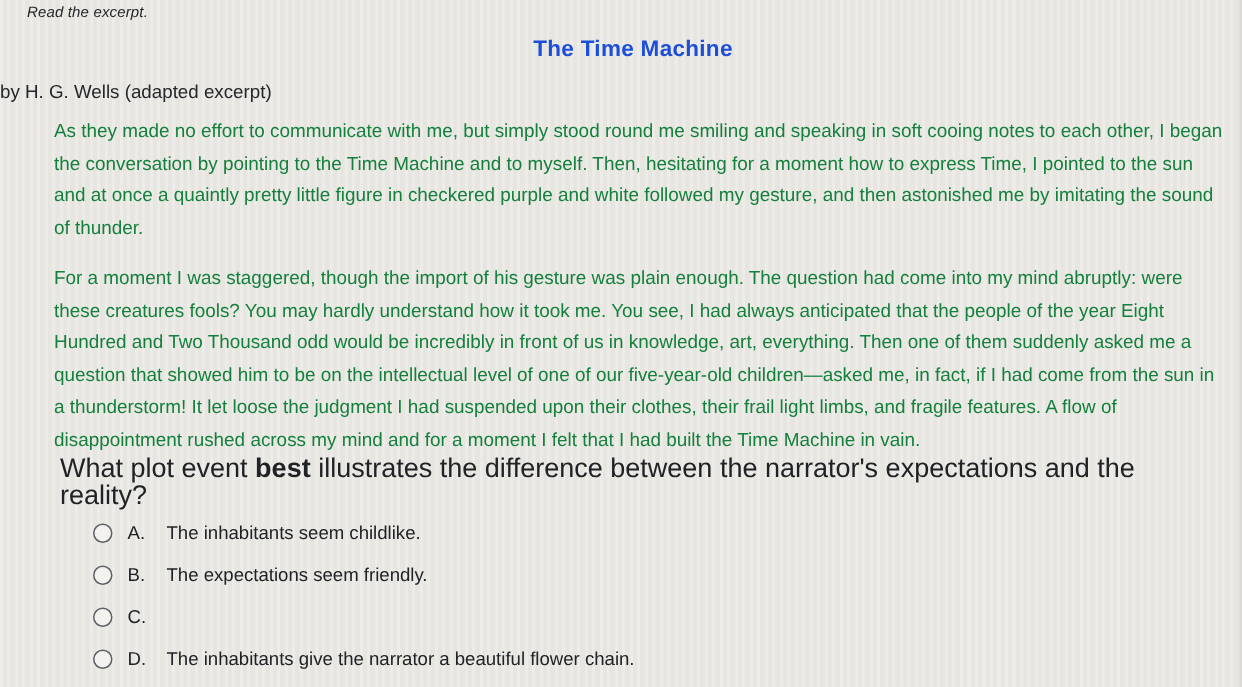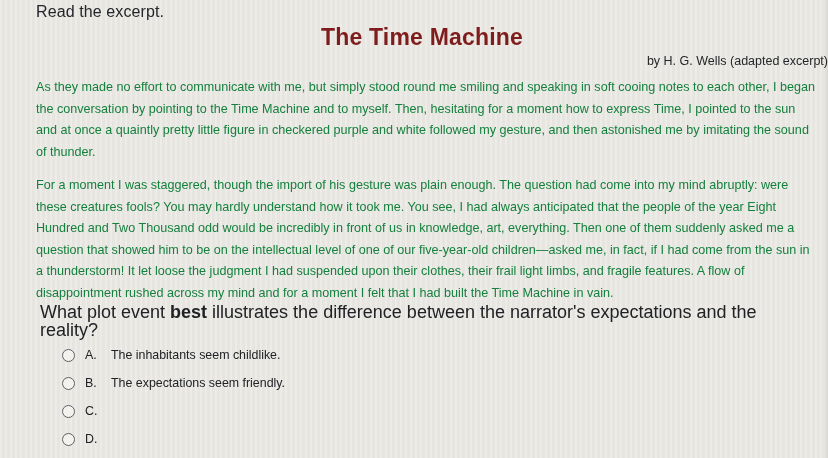--- a/index.html
+++ b/index.html
@@ -29,43 +29,44 @@
     pointer-events: none;
     z-index: 0;
   }
   .page {
     position: relative;
     z-index: 1;
     padding: 0;
   }
   .instruction {
     position: absolute;
-    left: 36px;
+    left: 18px;
     top: 3px;
-    font-size: 16px;
+    font-size: 10px;
     color: #24262a;
     letter-spacing: 0.1px;
+    font-style: italic;
   }
   .title {
     position: absolute;
     left: 16px;
     right: 0;
     top: 24px;
     text-align: center;
-    font-size: 23px;
+    font-size: 15px;
     font-weight: bold;
-    color: #7f1d1d;
+    color: #1d4ed8;
     letter-spacing: 0.2px;
   }
   .byline {
     position: absolute;
     left: 0;
     right: 0;
     top: 54px;
-    text-align: right;
+    text-align: left;
     font-size: 12.5px;
     color: #24262a;
   }
   .excerpt {
     position: absolute;
     left: 36px;
     right: 10px;
     top: 77px;
   }
   .para {
@@ -165,18 +166,19 @@
     </div>
 
     <div class="choice">
       <span class="radio"></span>
       <span class="choice-letter">C.</span>
     </div>
 
     <div class="choice">
       <span class="radio"></span>
       <span class="choice-letter">D.</span>
+      <span class="choice-text">The inhabitants give the narrator a beautiful flower chain.</span>
     </div>
 
   </div>
 
   <div class="scroll-shadow"></div>
 </div>
 
 </body></html>

